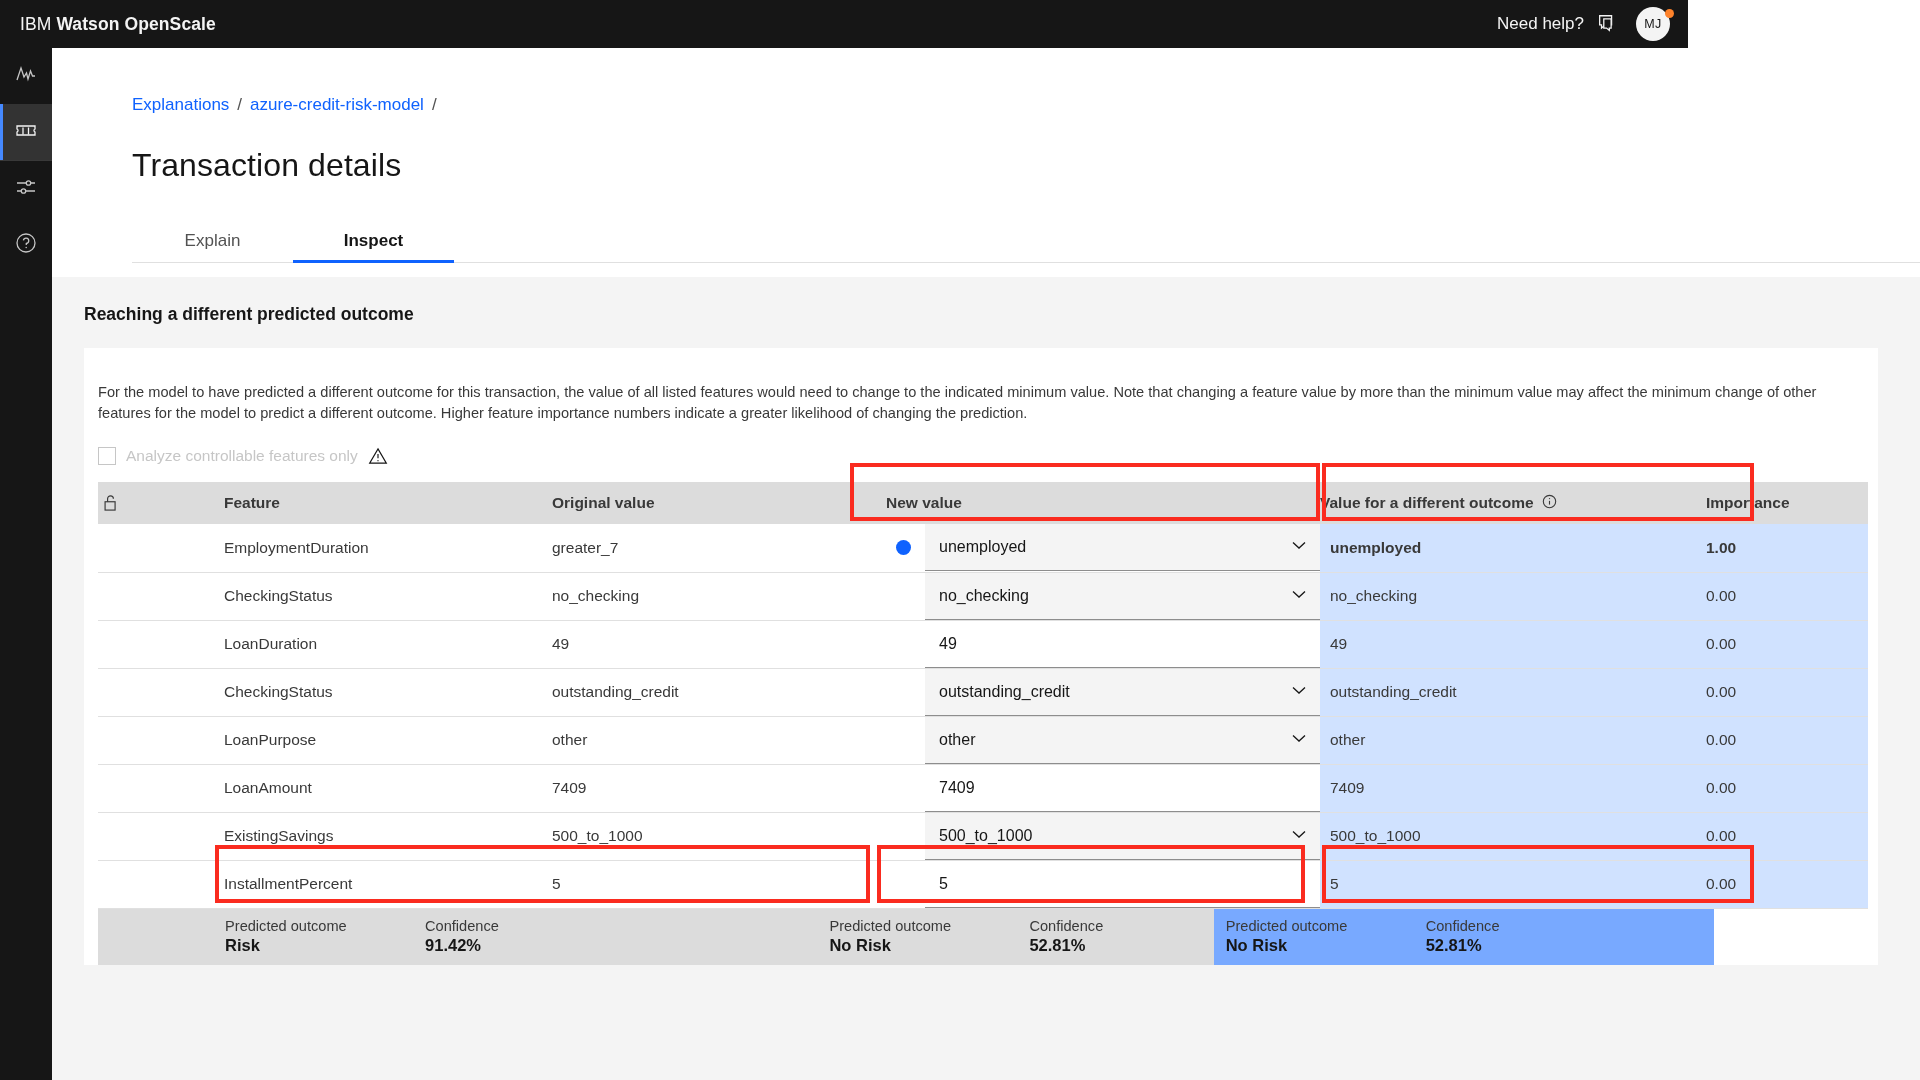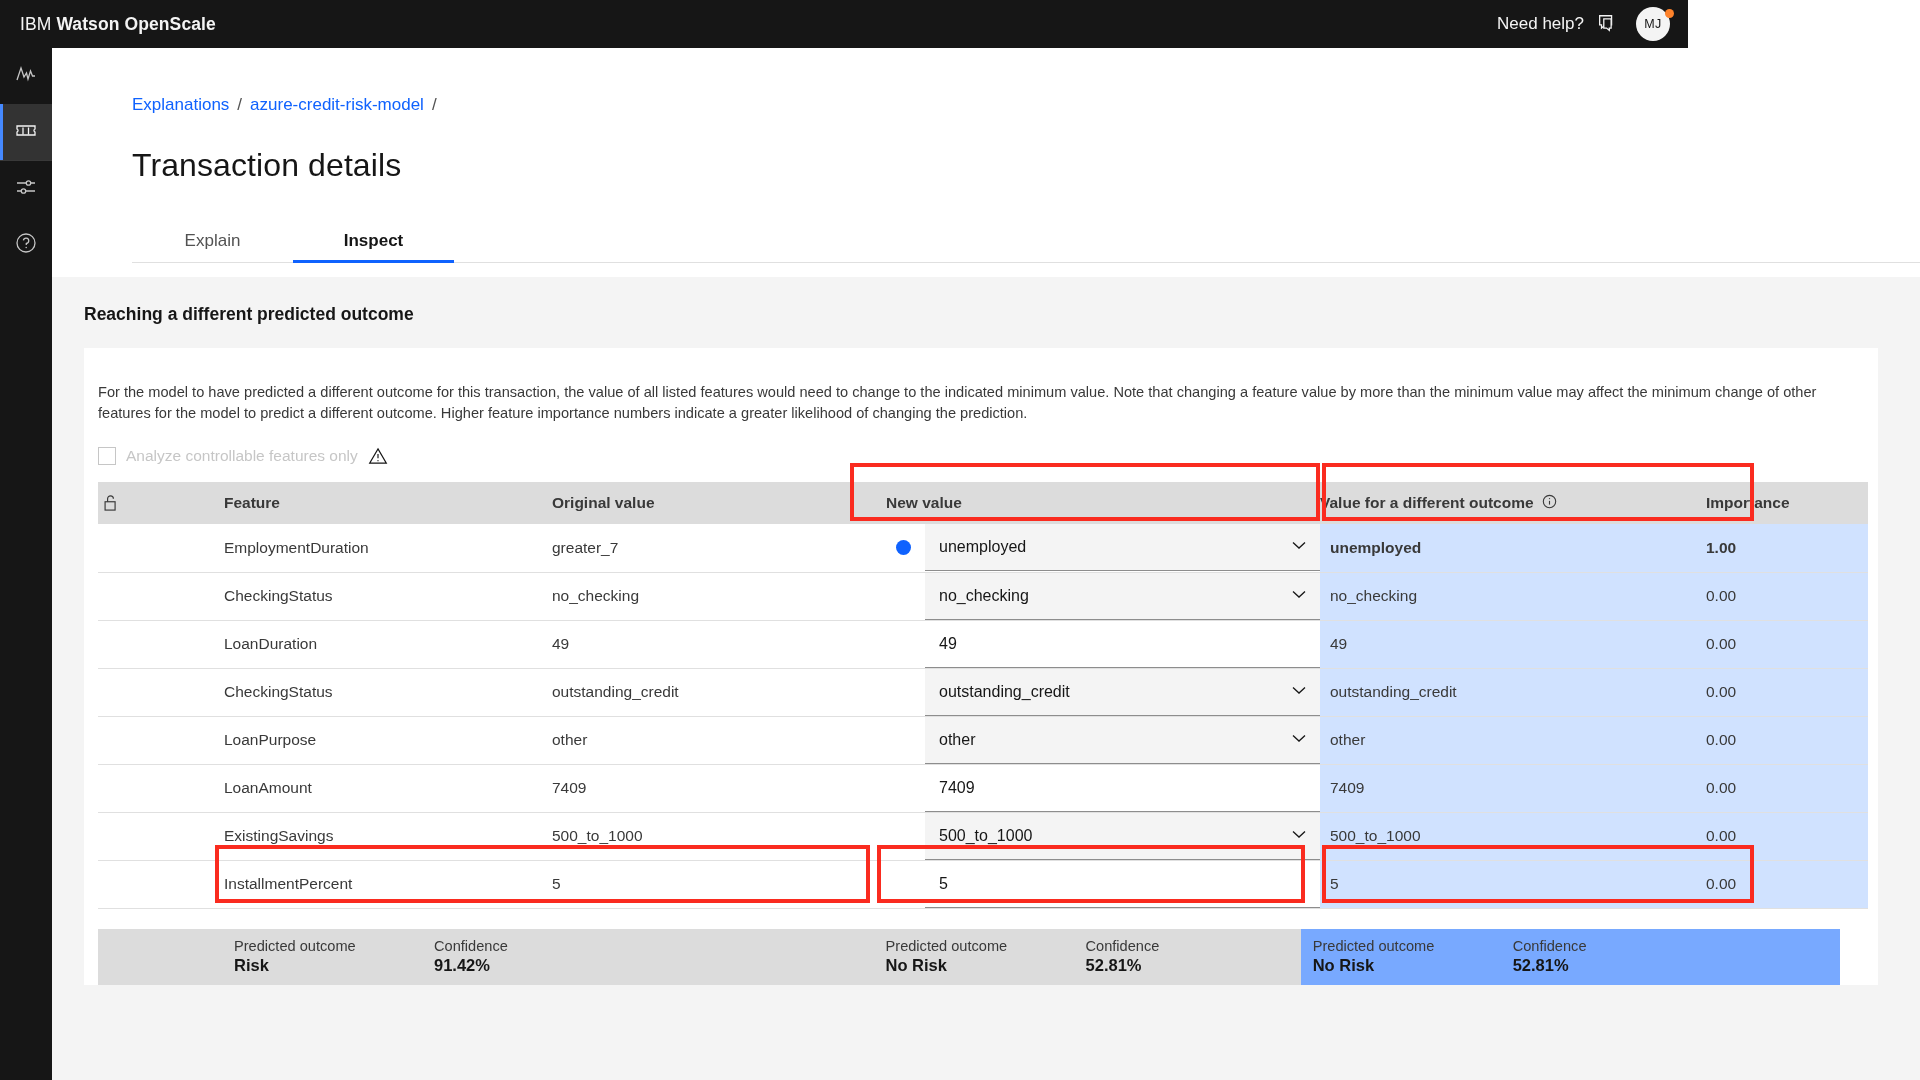--- a/index.html
+++ b/index.html
@@ -190,21 +190,21 @@
     background: #ffffff; border-bottom: 1px solid #8d8d8d;
     display: flex; align-items: center;
     padding-left: 14px; font-size: 16px; color: #161616;
   }
 
   
   .b { font-weight: 700; color: #161616; }
 
   
   .summary {
-    display: flex; width: 1742px; margin-left: 14px; height: 56px; margin-top: 20px;
+    display: flex; width: 1616px; margin-left: 14px; height: 56px;
   }
   .sum-pad   { width: 126px; background: #dcdcdc; }
   .sum-grey  { background: #dcdcdc; display: flex; align-items: center; }
   .sum-blue  { background: #78a9ff; display: flex; align-items: center; }
   .sum-a { width: 662px; }
   .sum-b { width: 434px; }
   .sum-c { width: 548px; }
   .sum-block { display: flex; padding-left: 12px; }
   .sum-col { }
   .sum-col.first { width: 200px; }

